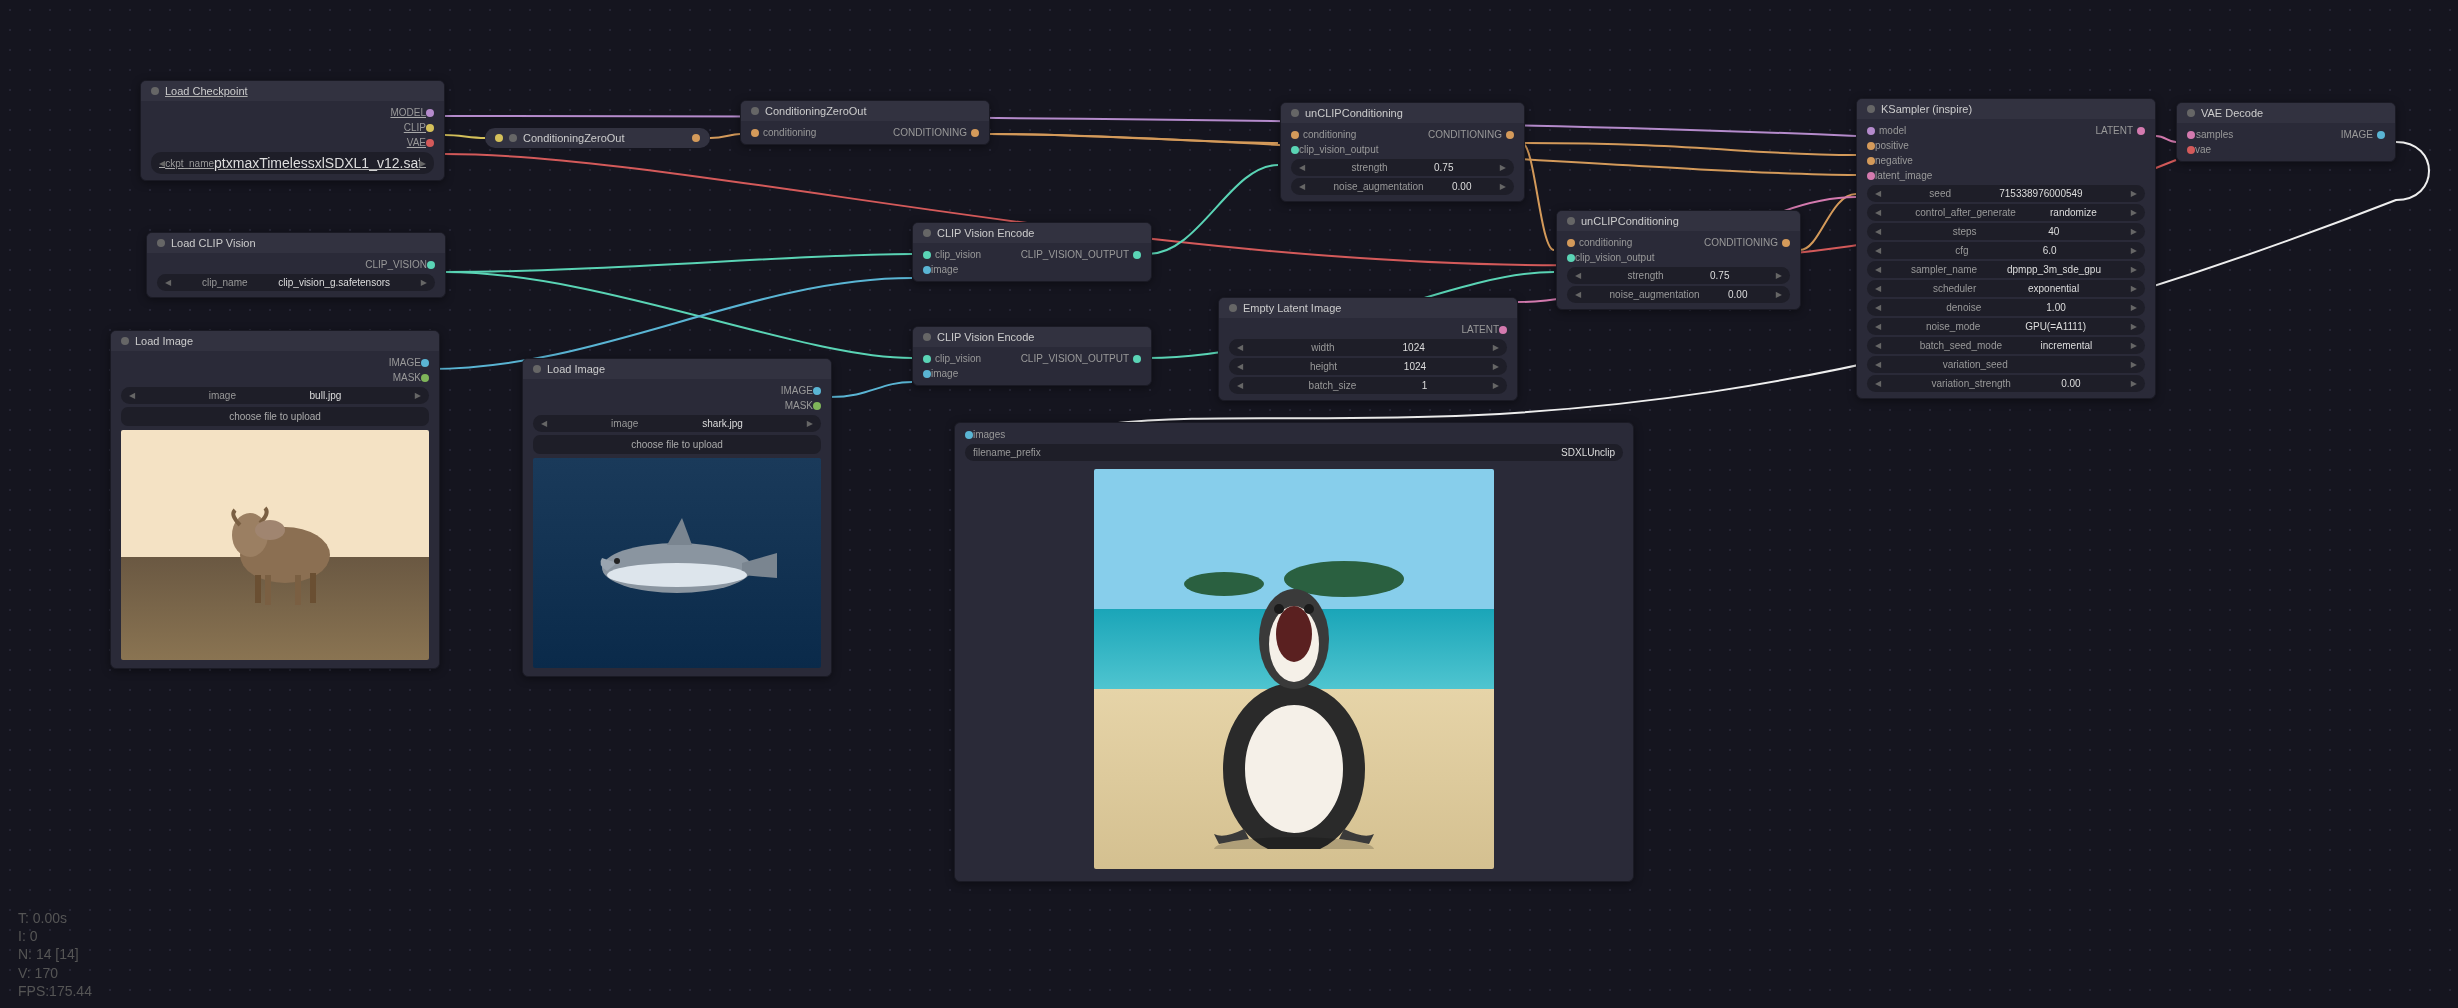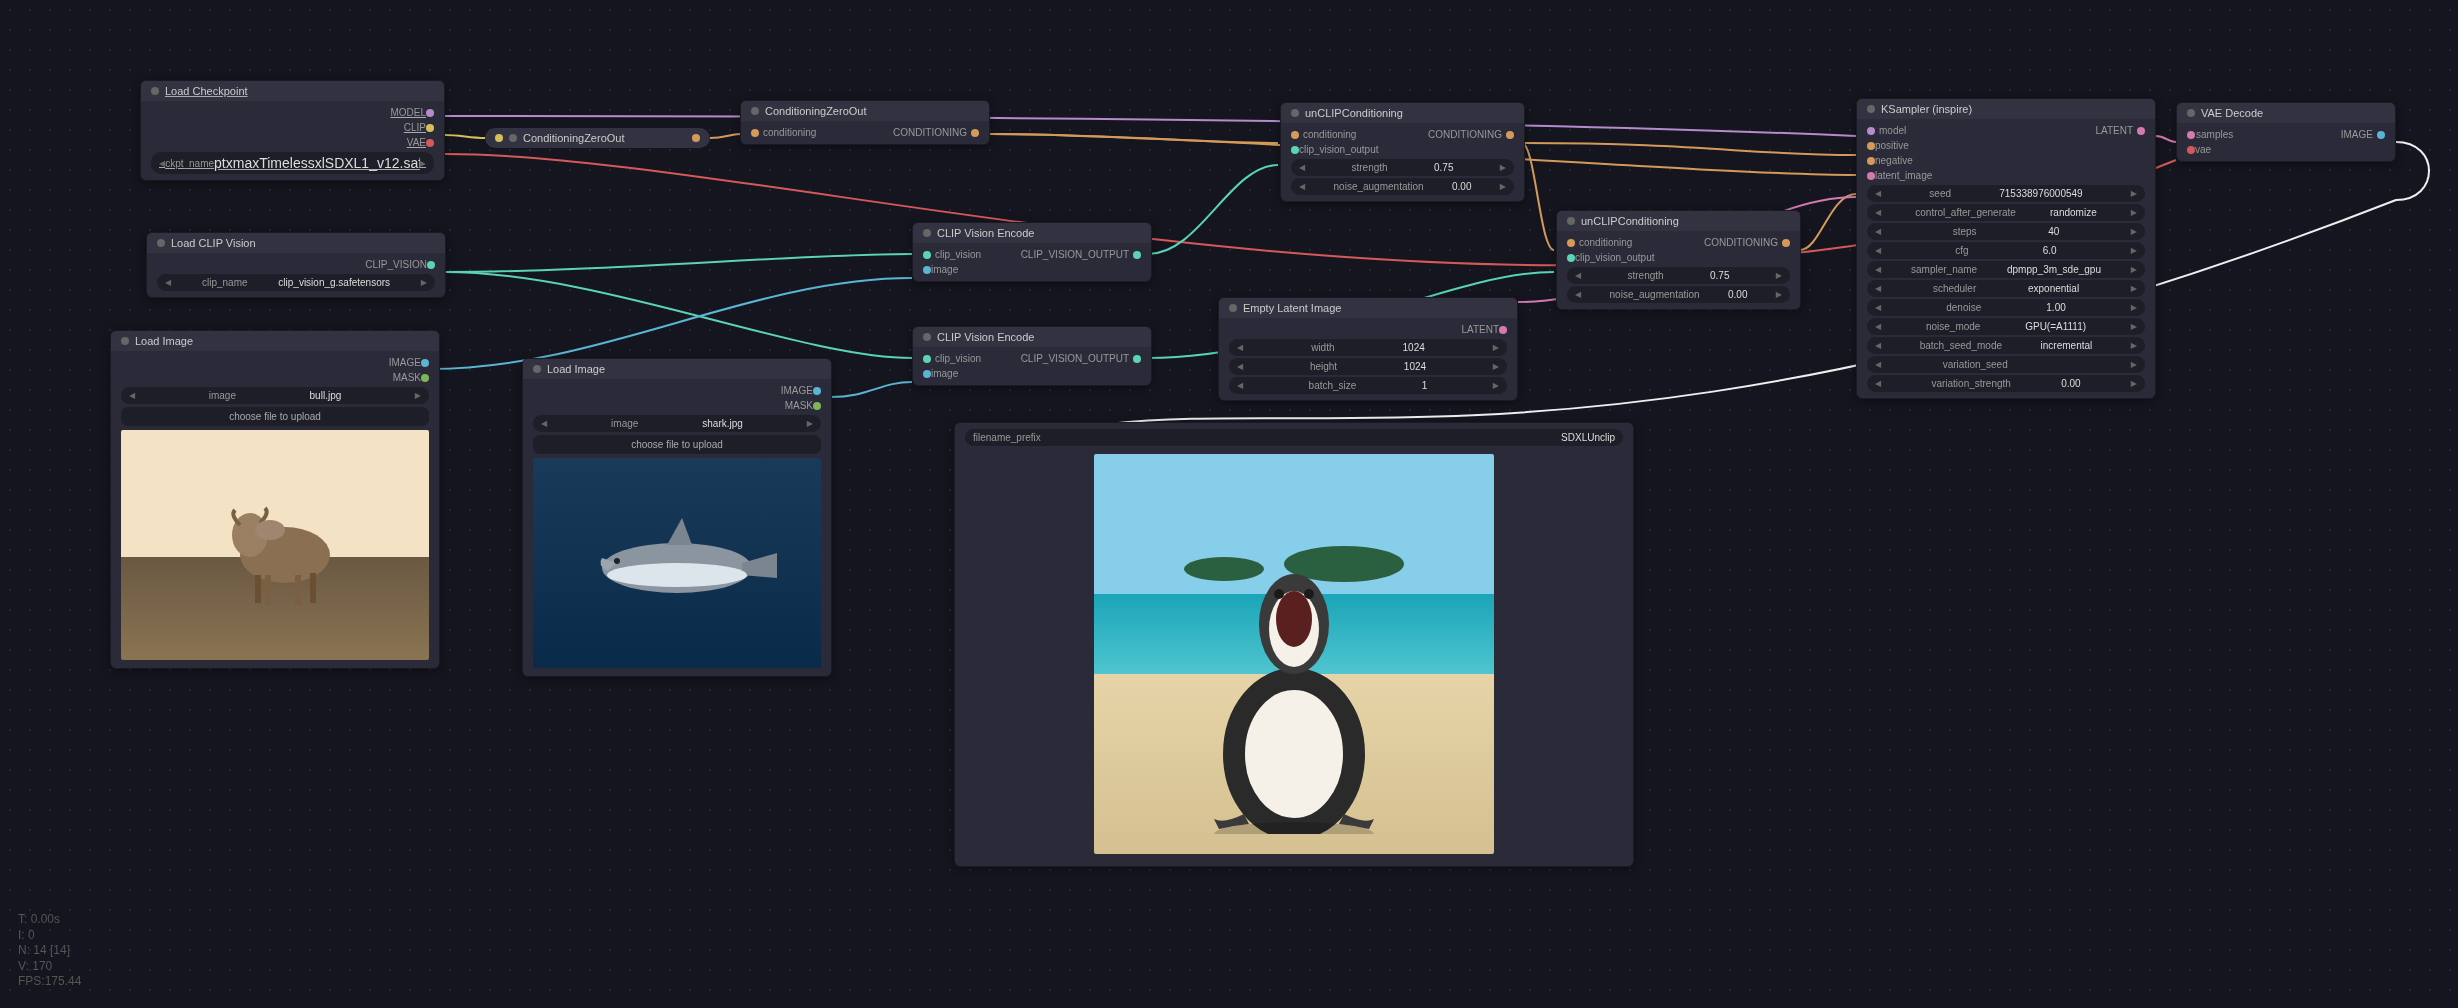--- a/index.html
+++ b/index.html
@@ -113,22 +113,22 @@
   padding: 4px 10px;
   display: flex;
   align-items: center;
   gap: 6px;
   font-size: 11px;
   color: #ccc;
 }
 .stats {
   position: absolute;
   left: 18px;
-  bottom: 18px;
-  font-size: 12px;
+  bottom: 8px;
+  font-size: 14px;
   color: #555;
   line-height: 1.3;
 }
 svg.wires {
   position: absolute;
   top: 0;
   left: 0;
   width: 100%;
   height: 100%;
   pointer-events: none;
@@ -567,20 +567,24 @@
     </div>
     <div class="port-row left">
           <span class="port vae"></span>
           <span>vae</span>
         </div>
   </div>
 </div>
 
 <div class="node" style="left:954px; top:422px; width:680px;">
   <div class="node-body">
+    <div class="port-row left">
+          <span class="port image"></span>
+          <span>images</span>
+        </div>
     <div class="widget">
       <span class="widget-label">filename_prefix</span>
       <span class="widget-value">SDXLUnclip</span>
     </div>
     <div class="image-preview" style="height:400px;width:400px;margin:8px auto;background:linear-gradient(to bottom,#87ceeb 0%,#87ceeb 35%,#1aa5b8 35%,#4fc5d0 55%,#e6d4a8 55%,#d4c090 100%)">
       <svg width="260" height="360" viewBox="0 0 260 360">
         <ellipse cx="180" cy="90" rx="60" ry="18" fill="#2a6040"></ellipse>
         <ellipse cx="60" cy="95" rx="40" ry="12" fill="#2a6040"></ellipse>
         <ellipse cx="130" cy="280" rx="50" ry="70" fill="#f5f0e8"></ellipse>
         <ellipse cx="130" cy="280" rx="60" ry="75" fill="none" stroke="#2a2a2a" stroke-width="22"></ellipse>

